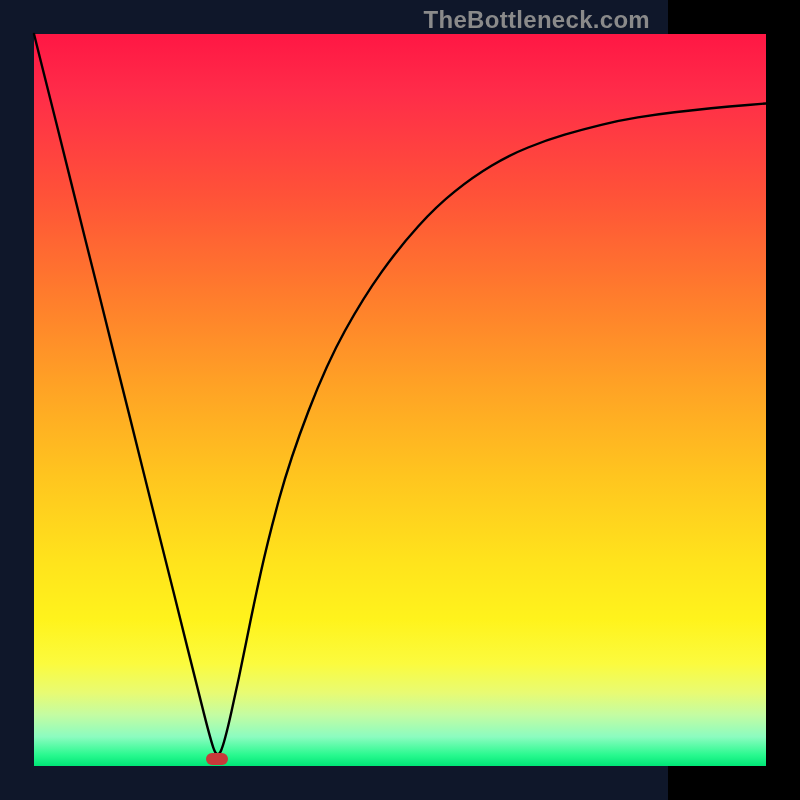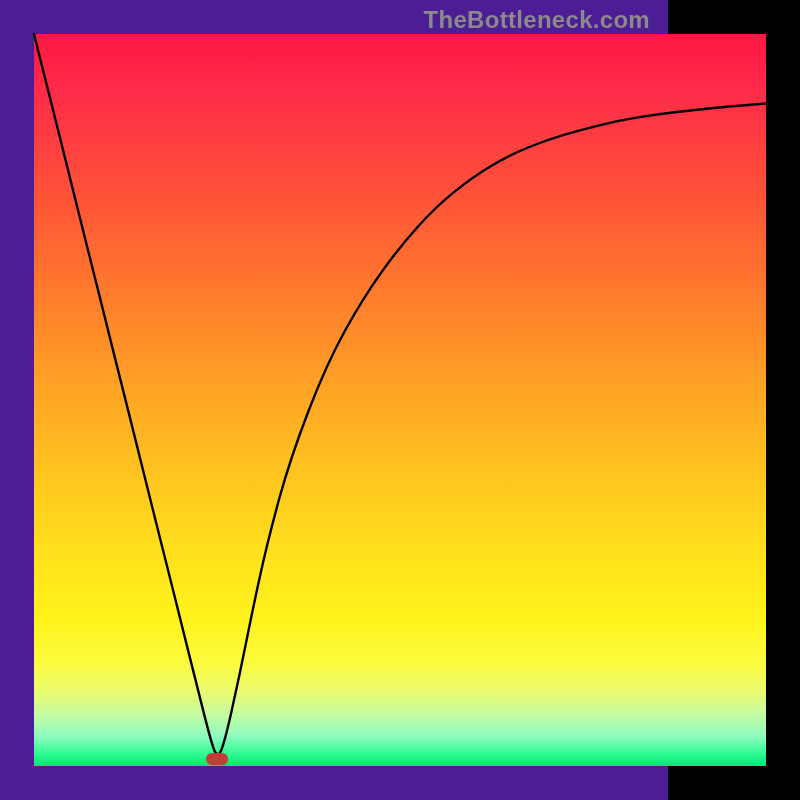--- a/index.html
+++ b/index.html
@@ -7,21 +7,21 @@
     padding: 0;
     width: 800px;
     height: 800px;
     background: #000;
     overflow: hidden;
   }
   .frame {
     position: relative;
     width: 668px;
     height: 800px;
-    background: #4c1d95;
+    background: #0f172a;
   }
   .plot-area {
     position: absolute;
     background: linear-gradient(to bottom,
       #ff1744 0%,
       #ff2c49 8%,
       #ff5238 22%,
       #ff7a2d 35%,
       #ffa225 48%,
       #ffc41f 60%,

